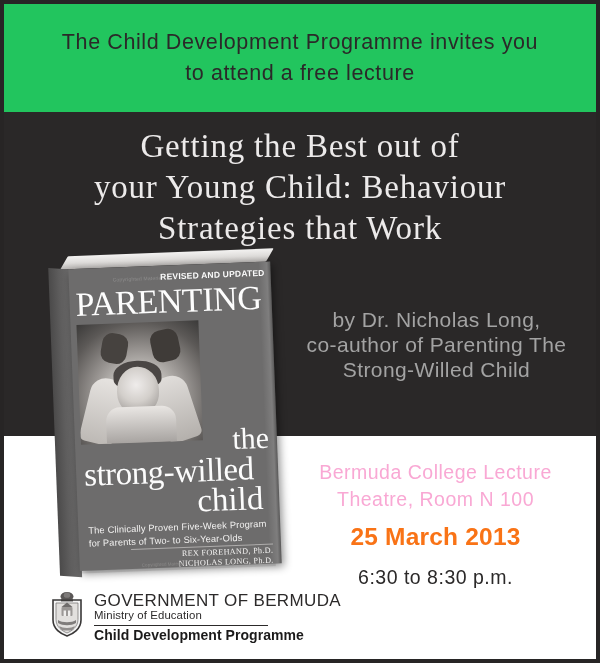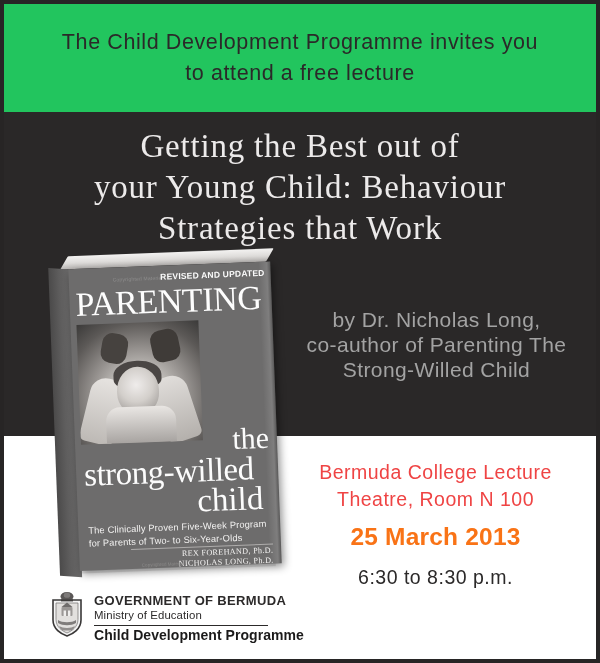--- a/index.html
+++ b/index.html
@@ -95,21 +95,21 @@
   .venue-block{
     position:absolute;
     right:18px; top:455px;
     width:285px;
     text-align:center;
     z-index:5;
   }
   .venue-line{
     font-family:"Liberation Sans", sans-serif;
     font-weight:300;
-    color:#ef4444;
+    color:#f9a8d4;
     font-size:19.5px;
     line-height:27px;
     letter-spacing:0.5px;
     white-space:nowrap;
   }
   .date-line{
     font-family:"Liberation Sans", sans-serif;
     font-weight:700;
     color:#f97316;
     font-size:24.5px;
@@ -346,25 +346,25 @@
     position:absolute;
     left:45px; top:586px;
     display:flex;
     align-items:flex-start;
     z-index:7;
   }
   .crest{ width:36px; height:48px; flex:0 0 auto; }
   .logo-text{ margin-left:9px; padding-top:3px;}
   .logo-l1{
     font-family:"Liberation Sans", sans-serif;
-    font-size:13px;
+    font-size:17px;
     line-height:15px;
     letter-spacing:.35px;
     color:#2c2a2a;
-    font-weight:700;
+    font-weight:400;
     white-space:nowrap;
   }
   .logo-l2{
     font-family:"Liberation Sans", sans-serif;
     font-size:11.4px;
     line-height:15px;
     color:#2c2a2a;
     font-weight:400;
     letter-spacing:.1px;
     white-space:nowrap;

